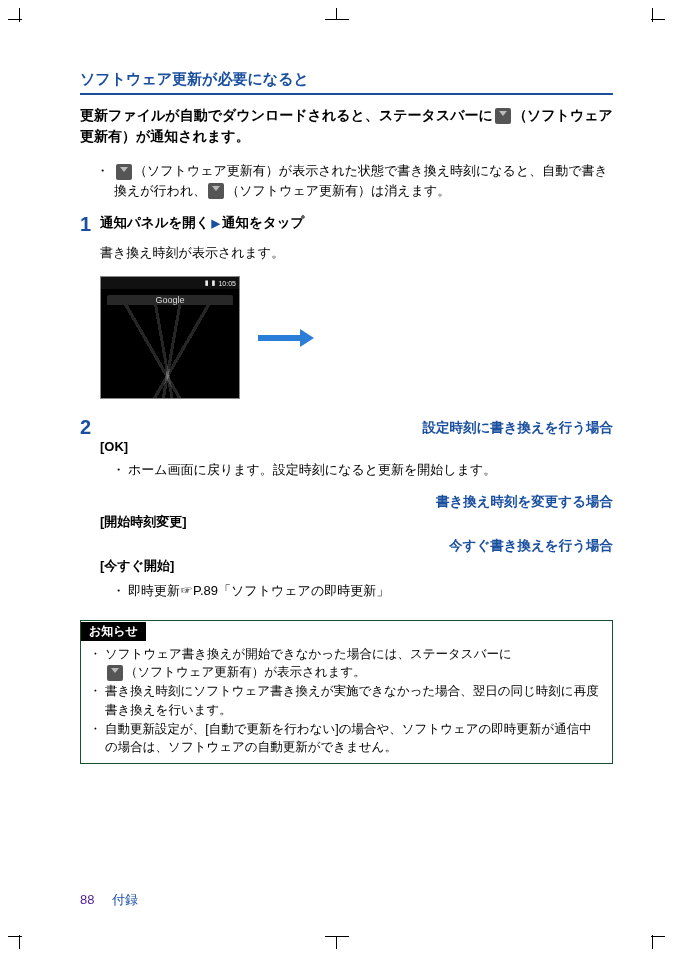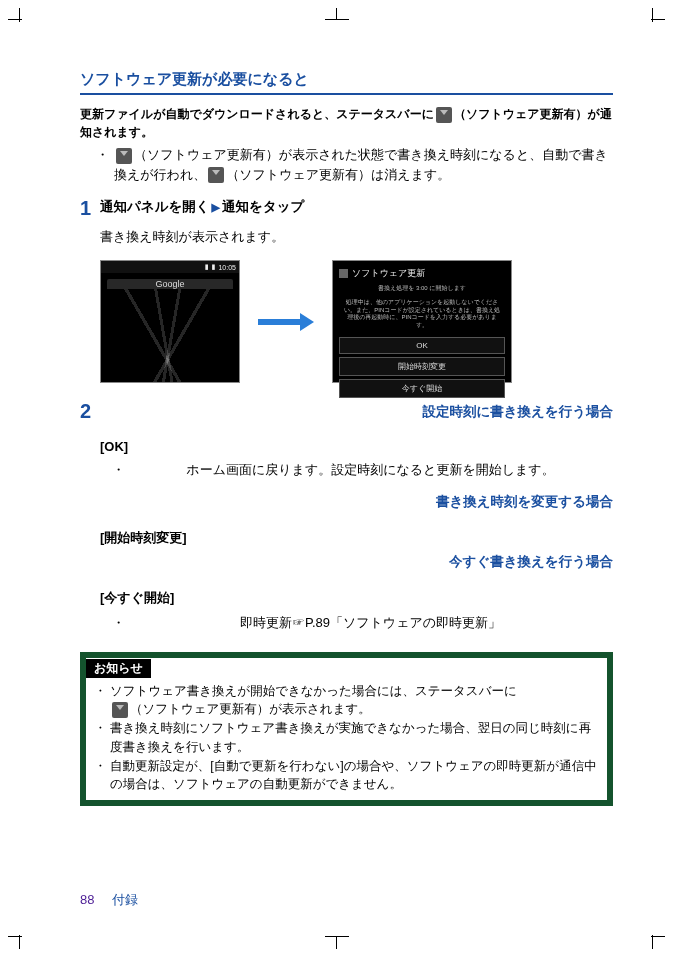--- a/index.html
+++ b/index.html
@@ -15,24 +15,24 @@
   }
   .section-title {
     color: #1a4fa0;
     font-weight: bold;
     font-size: 15px;
     border-bottom: 2px solid #1a4fa0;
     padding-bottom: 4px;
     margin-bottom: 10px;
   }
   .intro-text {
-    font-size: 12px;
+    font-size: 14px;
     font-weight: bold;
     line-height: 1.5;
-    margin-bottom: 4px;
+    margin-bottom: 14px;
   }
   .inline-icon {
     display: inline-block;
     width: 16px;
     height: 16px;
     background: #555;
     border-radius: 2px;
     vertical-align: middle;
     position: relative;
     margin: 0 2px;
@@ -184,42 +184,41 @@
   .sub-header {
     color: #1a4fa0;
     font-weight: bold;
     font-size: 13.5px;
     margin-top: 2px;
     text-align: right;
   }
   .sub-bracket {
     font-weight: bold;
     font-size: 13px;
-    margin-top: 18px;
+    margin-top: 2px;
     margin-bottom: 6px;
   }
   .indent-list {
     list-style: none;
     padding-left: 14px;
   }
   .indent-list li {
     font-size: 13px;
     line-height: 1.6;
     position: relative;
     padding-left: 14px;
     margin-bottom: 12px;
-    text-align: center;
   }
   .indent-list li::before {
     content: "・";
     position: absolute;
     left: -2px;
   }
   .notice-box {
-    border: 6px solid #14532d;
+    border: 1px solid #14532d;
     margin-top: 2px;
   }
   .notice-label {
     background: #000;
     color: #fff;
     font-size: 12px;
     font-weight: bold;
     display: inline-block;
     padding: 1px 8px;
   }
@@ -315,31 +314,20 @@
         <span class="mic">🎤</span>
       </div>
       <div class="phone-lines"></div>
     </div>
     <div class="arrow">
       <svg width="56" height="18" viewBox="0 0 56 18">
           <rect x="0" y="6" width="42" height="6" fill="#2a7ed8"></rect>
           <polygon points="42,0 56,9 42,18" fill="#2a7ed8"></polygon>
         </svg>
     </div>
-    <div class="phone-dialog">
-      <div class="dialog-title">
-        <span class="di"></span>
-        <span>ソフトウェア更新</span>
-      </div>
-      <div class="dialog-msg">書換え処理を 3:00 に開始します</div>
-      <div class="dialog-msg">処理中は、他のアプリケーションを起動しないでください。また、PINコードが設定されているときは、書換え処理後の再起動時に、PINコードを入力する必要があります。</div>
-      <div class="dialog-btn">OK</div>
-      <div class="dialog-btn">開始時刻変更</div>
-      <div class="dialog-btn">今すぐ開始</div>
-    </div>
   </div>
 
   <div class="step-row">
     <div class="step-num">2</div>
     <div class="step-body">
       <div class="sub-header">設定時刻に書き換えを行う場合</div>
       <div class="sub-bracket">[OK]</div>
       <ul class="indent-list">
         <li>ホーム画面に戻ります。設定時刻になると更新を開始します。</li>
       </ul>

